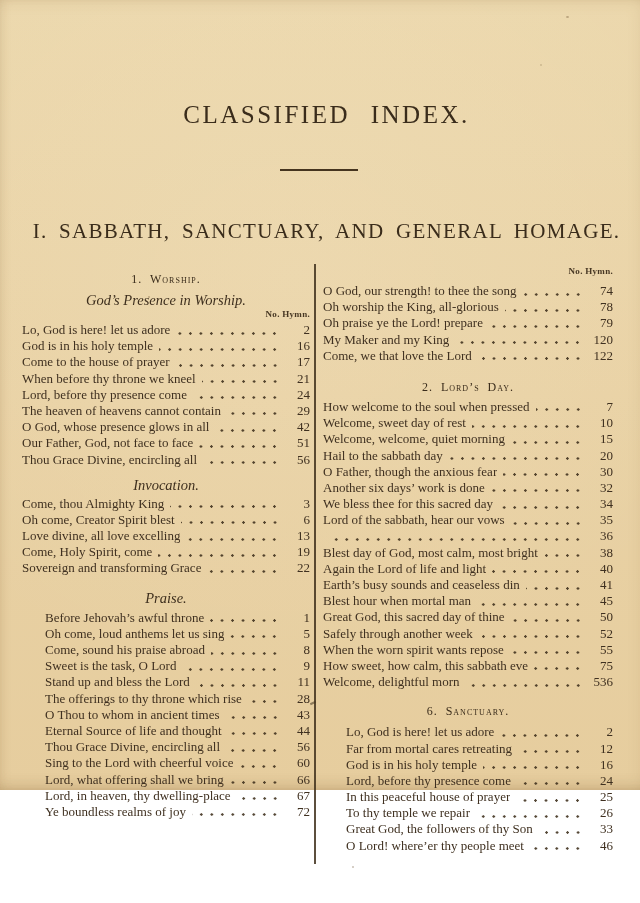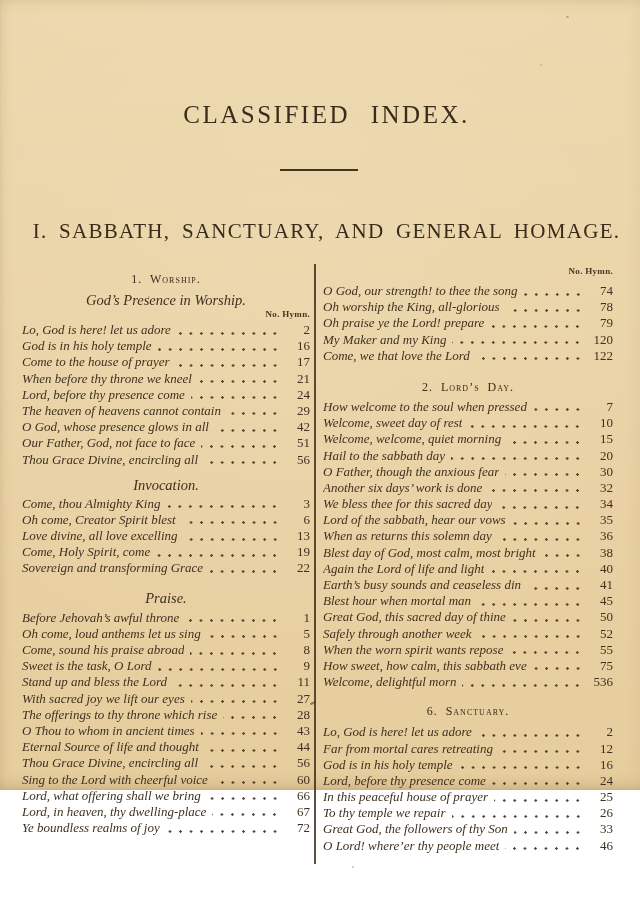--- a/index.html
+++ b/index.html
@@ -48,34 +48,34 @@
   .sub-title {
     text-align:center; font-style:italic; font-size:14.5px; line-height:18px;
     margin-top:2px; color:#3e2f1e;
   }
   .no-hymn {
     text-align:right; font-size:9px; font-weight:bold; letter-spacing:.3px;
     line-height:11px; color:#473723;
   }
   .entries { margin-top:2px; }
   .row { display:flex; align-items:baseline; line-height:16.2px; height:16.2px; font-size:13px; }
-  .row .t { white-space:nowrap; flex:0 1 auto; overflow:hidden;font-style:italic; }
+  .row .t { white-space:nowrap; flex:0 1 auto; overflow:hidden; }
   .row .dots {
     flex:1 0 8px; align-self:stretch; margin:0 2px 0 6px;
     background-image:radial-gradient(circle, rgba(62,47,28,.88) 1.05px, rgba(0,0,0,0) 1.45px);
     background-repeat:repeat-x;
     background-position:right 2px top 9.5px;
     background-size:10.5px 3px;
   }
   .row .n { flex:0 0 26px; text-align:right; white-space:nowrap; }
 
   .mt8  { margin-top:8px; }
   .mt12 { margin-top:12px; }
   .mt14 { margin-top:14px; }
-  .mt3  { margin-top:3px; }
+  .mt3  { margin-top:3px;margin-left:23px; }
   .mt6  { margin-top:6px; }
   .nh-right { margin-top:4px; }
 
   .speck { position:absolute; border-radius:50%; background:rgba(96,72,40,.35); }
   .sp1 { left:566px; top:16px;  width:3px; height:2px; }
   .sp2 { left:148px; top:296px; width:2px; height:2px; }
   .sp3 { left:352px; top:866px; width:2px; height:2px; }
   .sp4 { left:540px; top:64px;  width:2px; height:2px; background:rgba(96,72,40,.22); }
   .stray-mark {
     position:absolute; left:310px; top:702px; width:6px; height:2px;
@@ -215,25 +215,20 @@
           <span class="dots"></span>
           <span class="n">9</span>
         </div>
 
         <div class="row">
           <span class="t">Stand up and bless the Lord</span>
           <span class="dots"></span>
           <span class="n">11</span>
         </div>
 
-        <div class="row">
-          <span class="t">With sacred joy we lift our eyes</span>
-          <span class="dots"></span>
-          <span class="n">27</span>
-        </div>
 
         <div class="row">
           <span class="t">The offerings to thy throne which rise</span>
           <span class="dots"></span>
           <span class="n">28</span>
         </div>
 
         <div class="row">
           <span class="t">O Thou to whom in ancient times</span>
           <span class="dots"></span>
@@ -359,21 +354,20 @@
           <span class="n">34</span>
         </div>
 
         <div class="row">
           <span class="t">Lord of the sabbath, hear our vows</span>
           <span class="dots"></span>
           <span class="n">35</span>
         </div>
 
         <div class="row">
-          <span class="t">When as returns this solemn day</span>
           <span class="dots"></span>
           <span class="n">36</span>
         </div>
 
         <div class="row">
           <span class="t">Blest day of God, most calm, most bright</span>
           <span class="dots"></span>
           <span class="n">38</span>
         </div>
 

